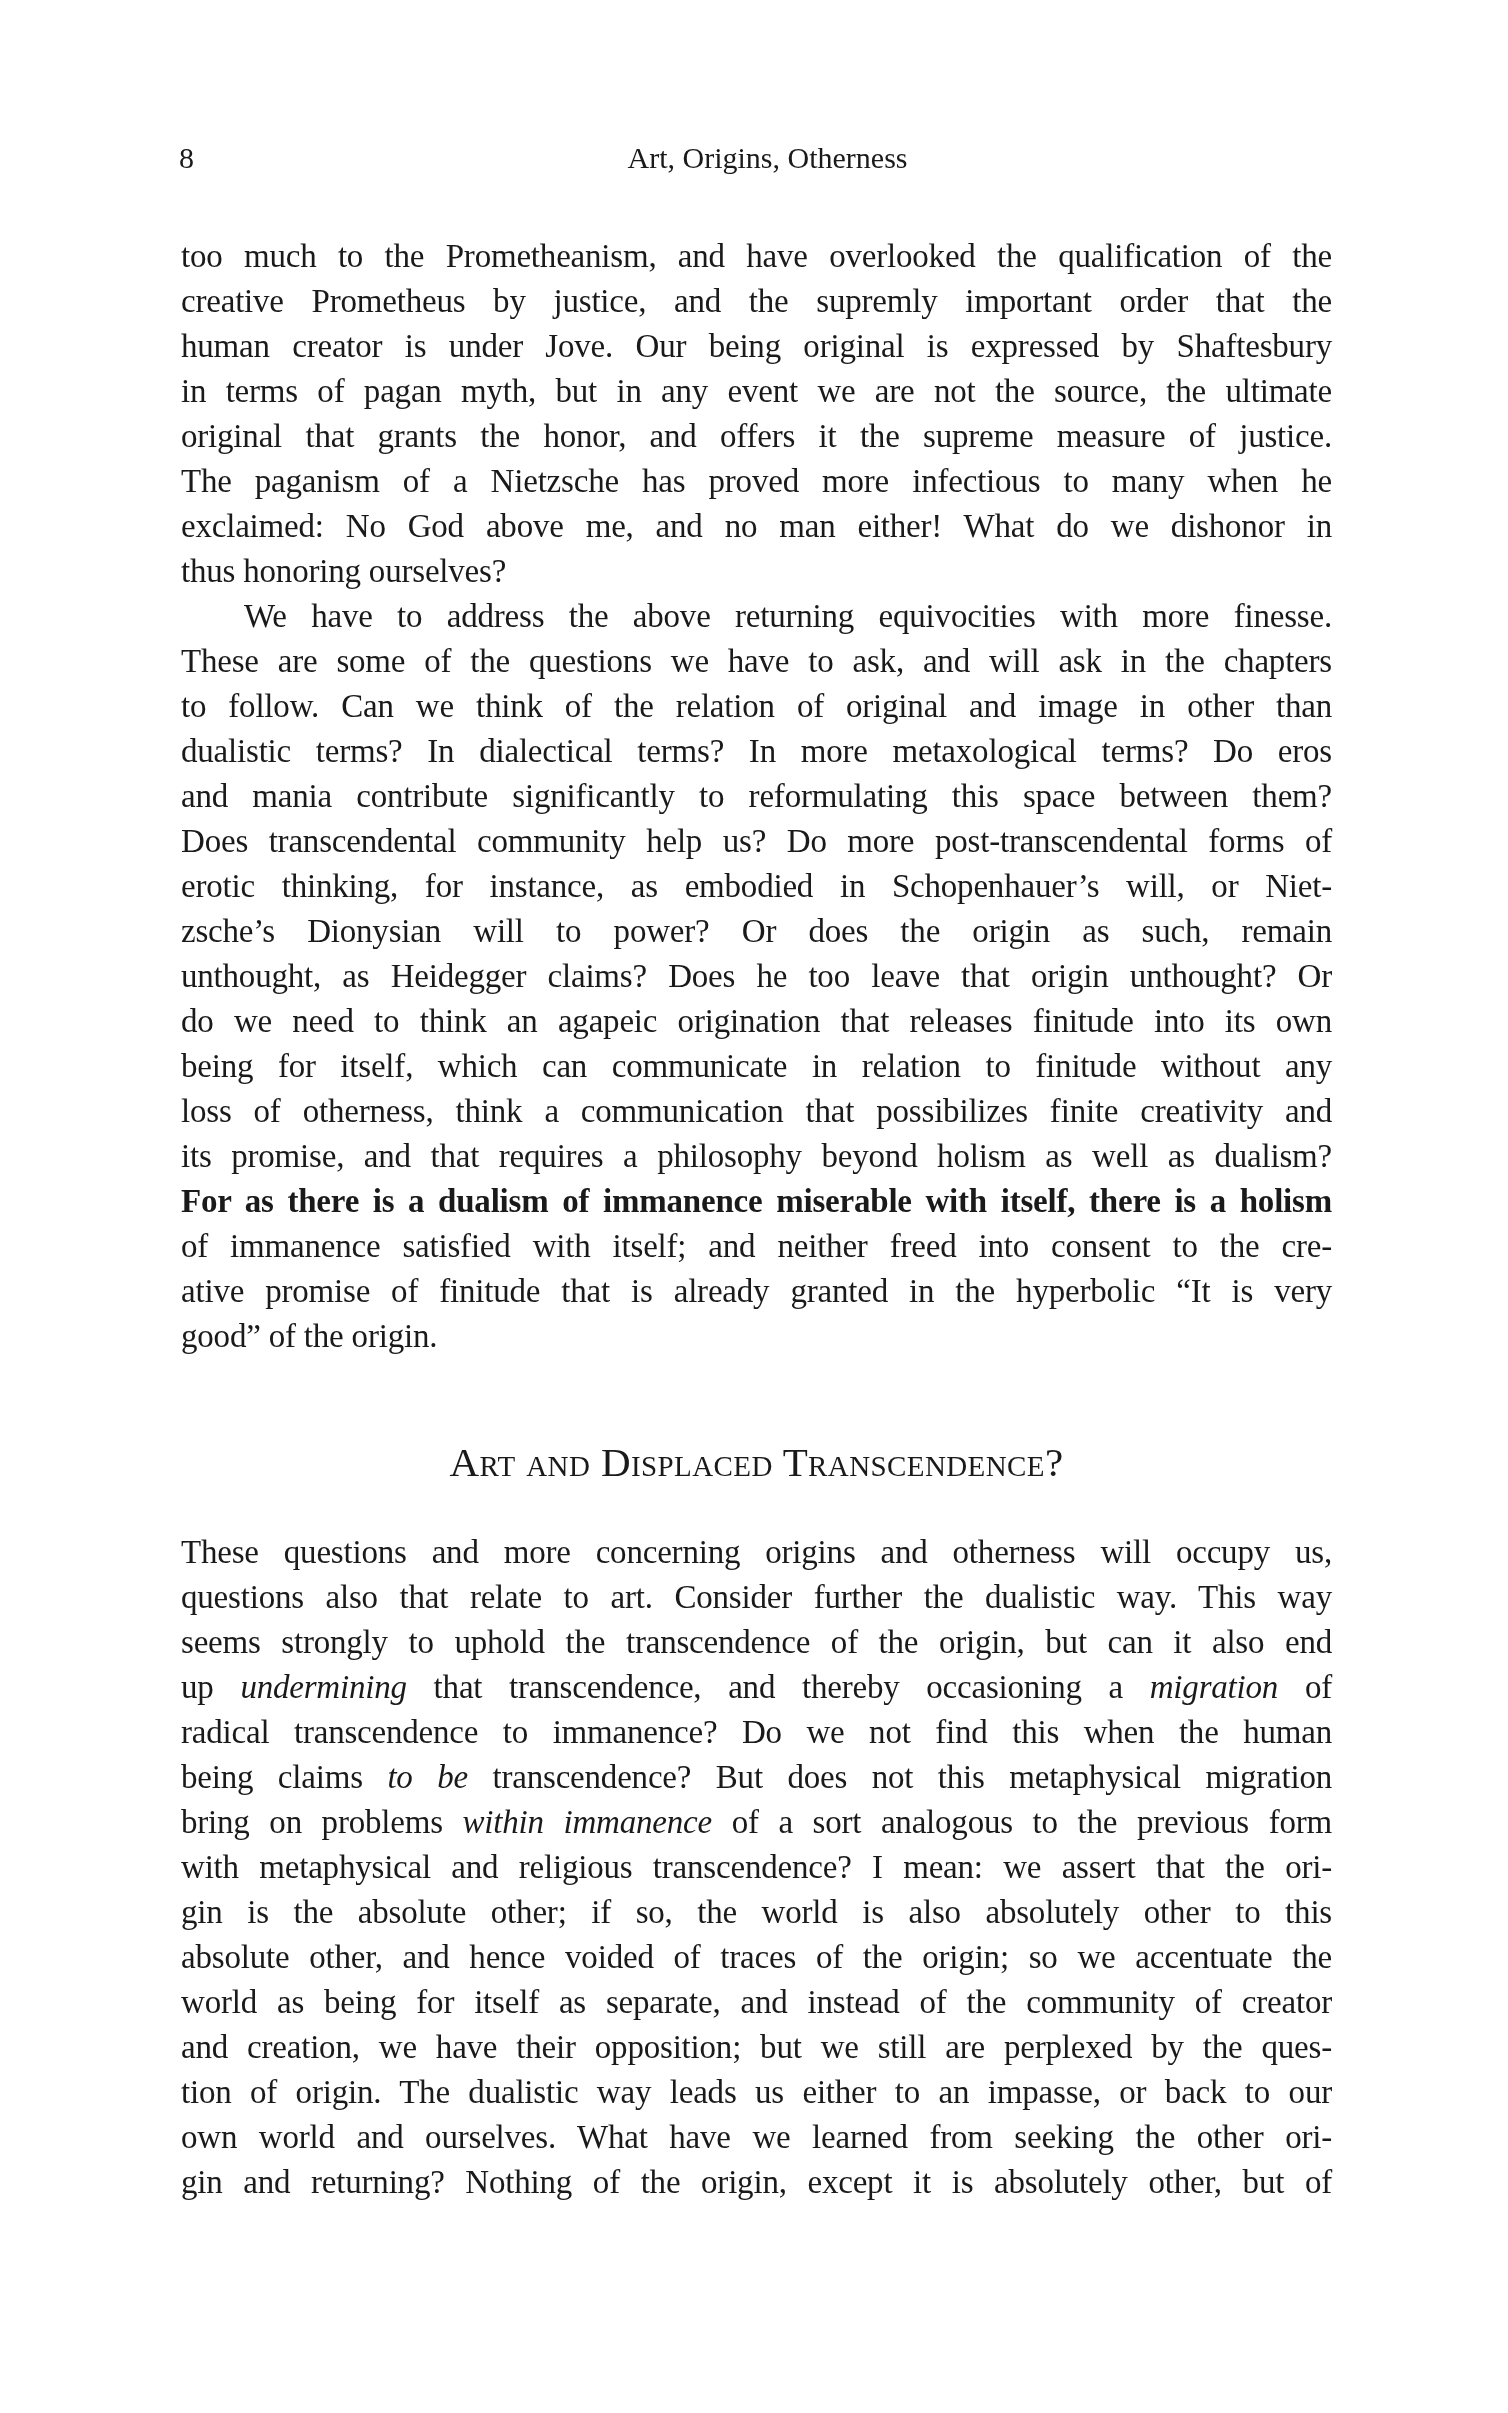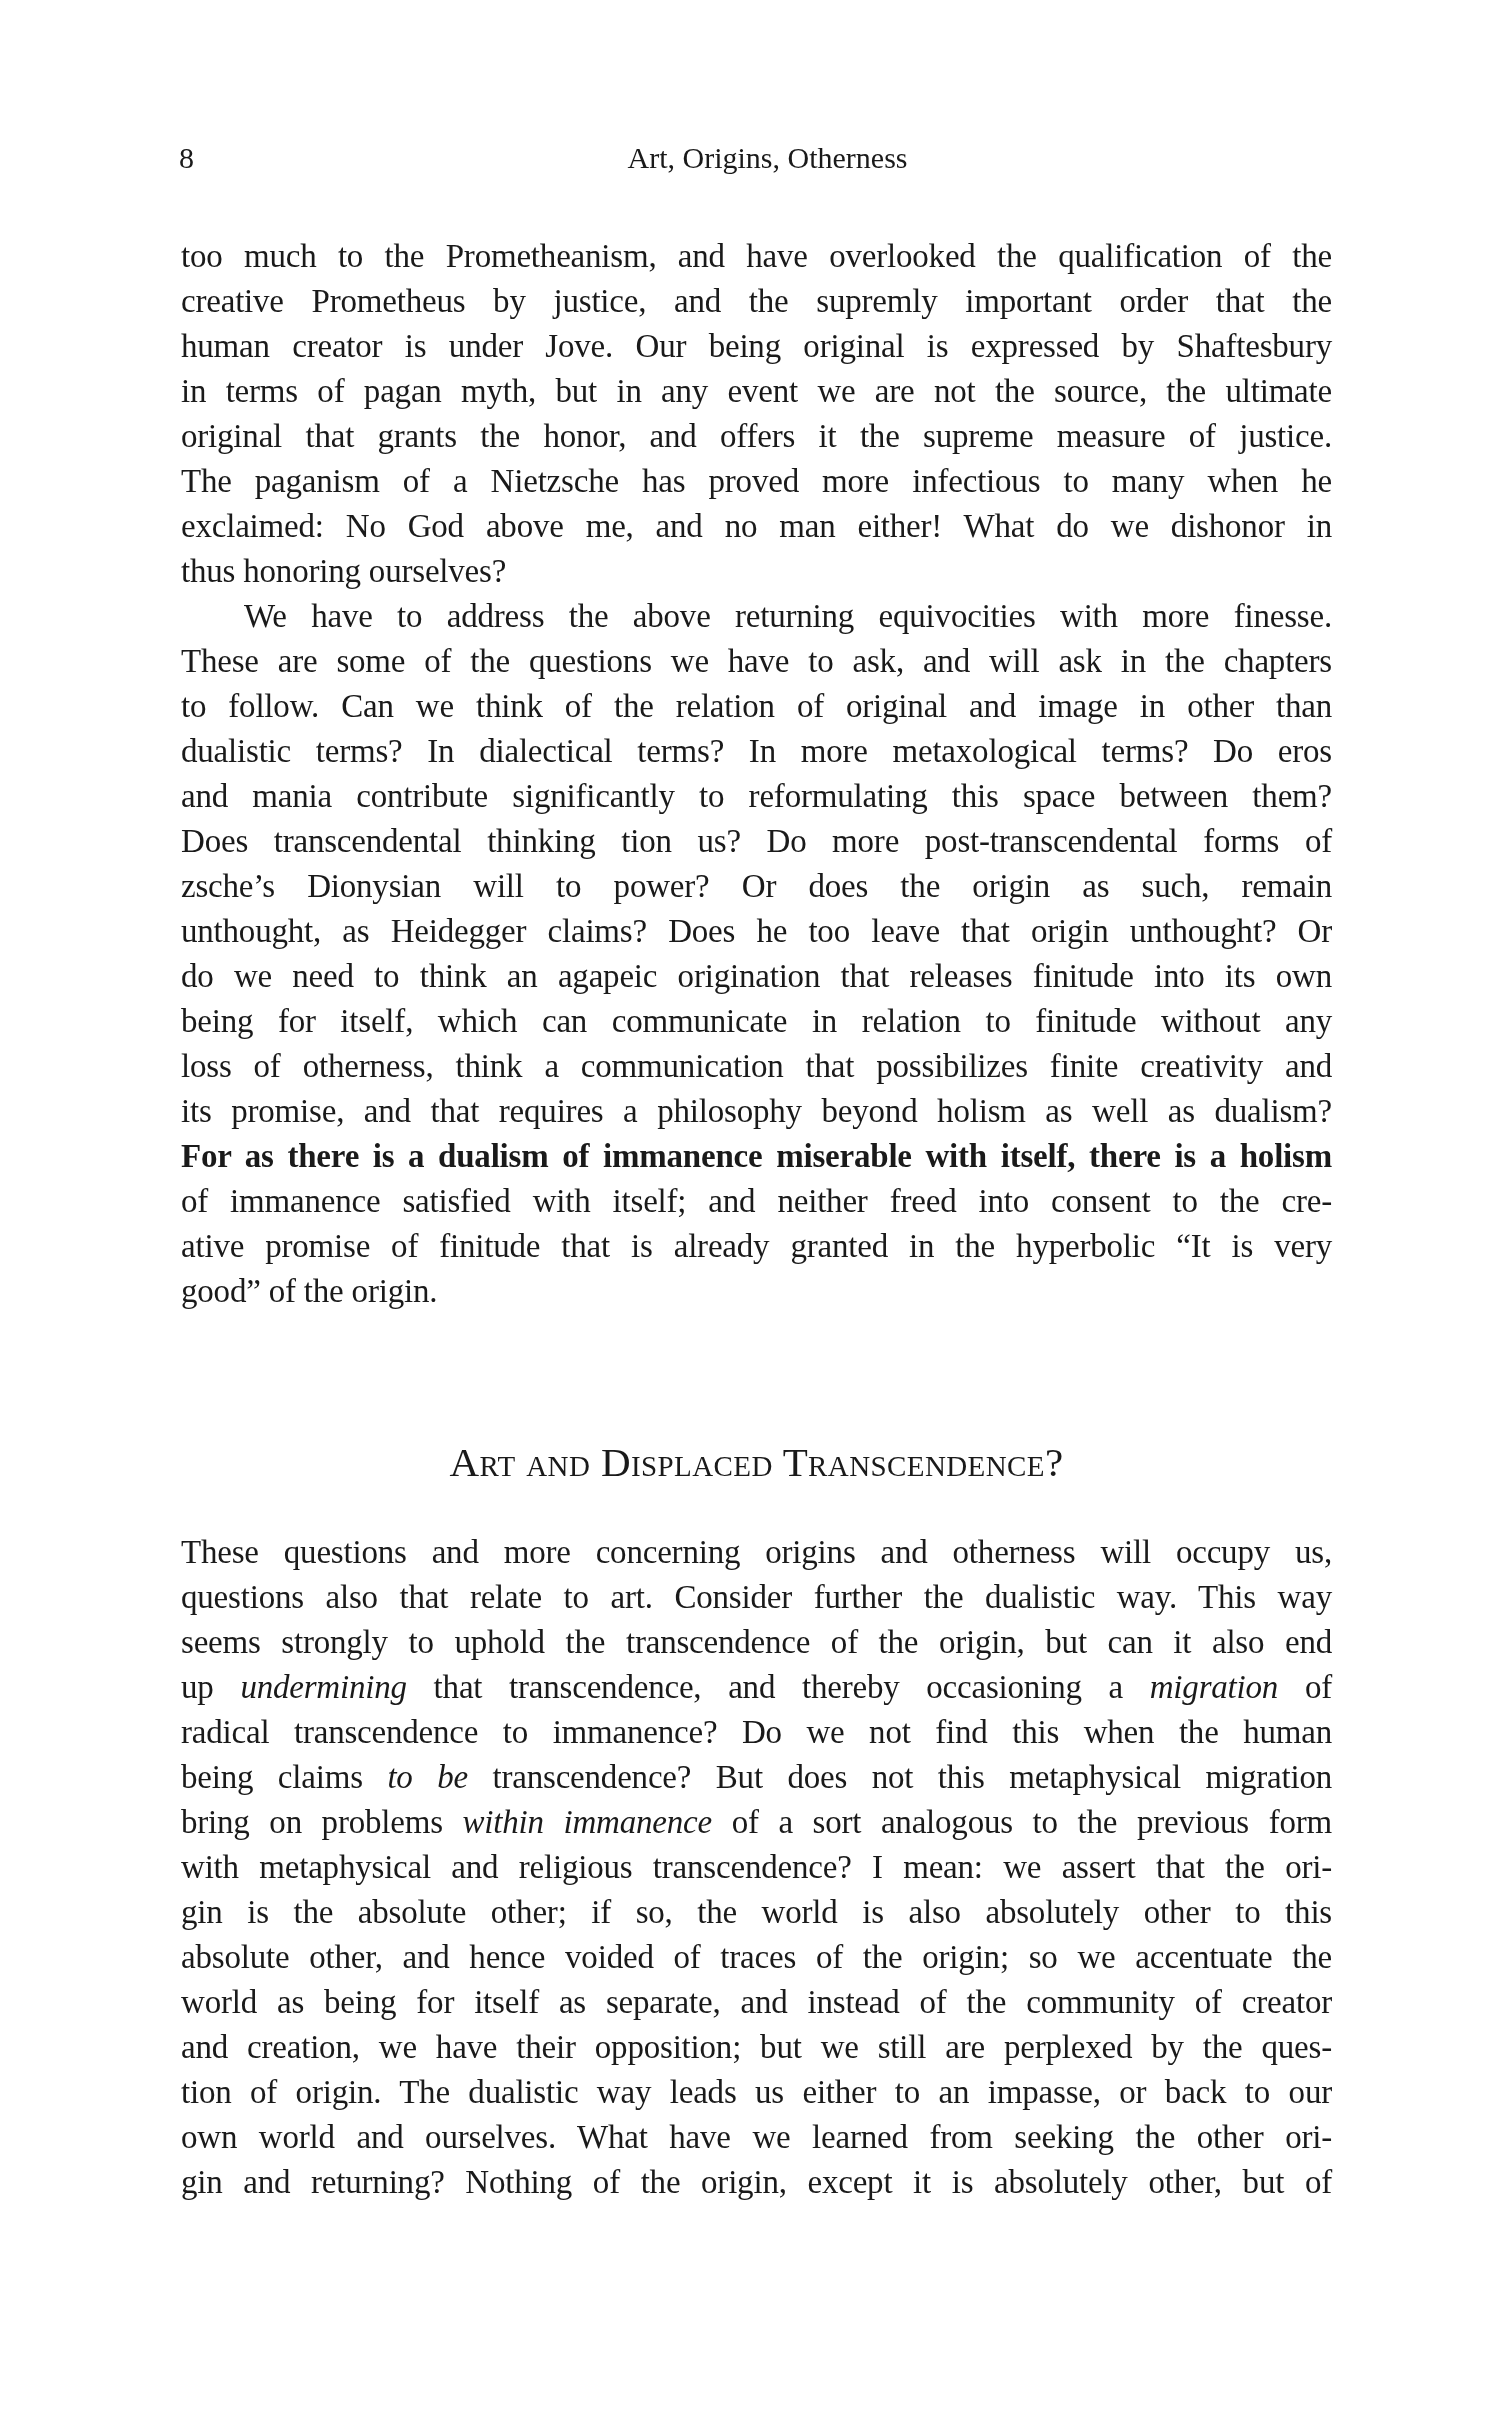--- a/index.html
+++ b/index.html
@@ -34,21 +34,22 @@
       <div class="line" style="white-space: normal;"><span style="white-space: normal;">in terms of pagan myth, but in any event we are not the source, the ultimate</span></div>
       <div class="line" style="white-space: normal;"><span style="white-space: normal;">original that grants the honor, and offers it the supreme measure of justice.</span></div>
       <div class="line" style="white-space: normal;"><span style="white-space: normal;">The paganism of a Nietzsche has proved more infectious to many when he</span></div>
       <div class="line" style="white-space: normal;"><span style="white-space: normal;">exclaimed: No God above me, and no man either! What do we dishonor in</span></div>
       <div class="line last" style="white-space: normal;"><span style="white-space: normal;">thus honoring ourselves?</span></div>
       <div class="line indent" style="white-space: normal;"><span style="white-space: normal;">We have to address the above returning equivocities with more finesse.</span></div>
       <div class="line" style="white-space: normal;"><span style="white-space: normal;">These are some of the questions we have to ask, and will ask in the chapters</span></div>
       <div class="line" style="white-space: normal;"><span style="white-space: normal;">to follow. Can we think of the relation of original and image in other than</span></div>
       <div class="line" style="white-space: normal;"><span style="white-space: normal;">dualistic terms? In dialectical terms? In more metaxological terms? Do eros</span></div>
       <div class="line" style="white-space: normal;"><span style="white-space: normal;">and mania contribute significantly to reformulating this space between them?</span></div>
-      <div class="line" style="white-space: normal;"><span style="white-space: normal;">Does transcendental thinking tion us? Do more post-transcendental forms of</span></div>
+      <div class="line" style="white-space: normal;"><span style="white-space: normal;">Does transcendental community help us? Do more post-transcendental forms of</span></div>
+      <div class="line" style="white-space: normal;"><span style="white-space: normal;">erotic thinking, for instance, as embodied in Schopenhauer’s will, or Niet-</span></div>
       <div class="line" style="white-space: normal;"><span style="white-space: normal;">zsche’s Dionysian will to power? Or does the origin as such, remain</span></div>
       <div class="line" style="white-space: normal;"><span style="white-space: normal;">unthought, as Heidegger claims? Does he too leave that origin unthought? Or</span></div>
       <div class="line" style="white-space: normal;"><span style="white-space: normal;">do we need to think an agapeic origination that releases finitude into its own</span></div>
       <div class="line" style="white-space: normal;"><span style="white-space: normal;">being for itself, which can communicate in relation to finitude without any</span></div>
       <div class="line" style="white-space: normal;"><span style="white-space: normal;">loss of otherness, think a communication that possibilizes finite creativity and</span></div>
       <div class="line" style="white-space: normal;"><span style="white-space: normal;">its promise, and that requires a philosophy beyond holism as well as dualism?</span></div>
       <div class="line" style="white-space: normal;"><span style="white-space: normal; font-weight: bold;">For as there is a dualism of immanence miserable with itself, there is a holism</span></div>
       <div class="line" style="white-space: normal;"><span style="white-space: normal;">of immanence satisfied with itself; and neither freed into consent to the cre-</span></div>
       <div class="line" style="white-space: normal;"><span style="white-space: normal;">ative promise of finitude that is already granted in the hyperbolic “It is very</span></div>
       <div class="line last" style="white-space: normal;"><span style="white-space: normal;">good” of the origin.</span></div>

